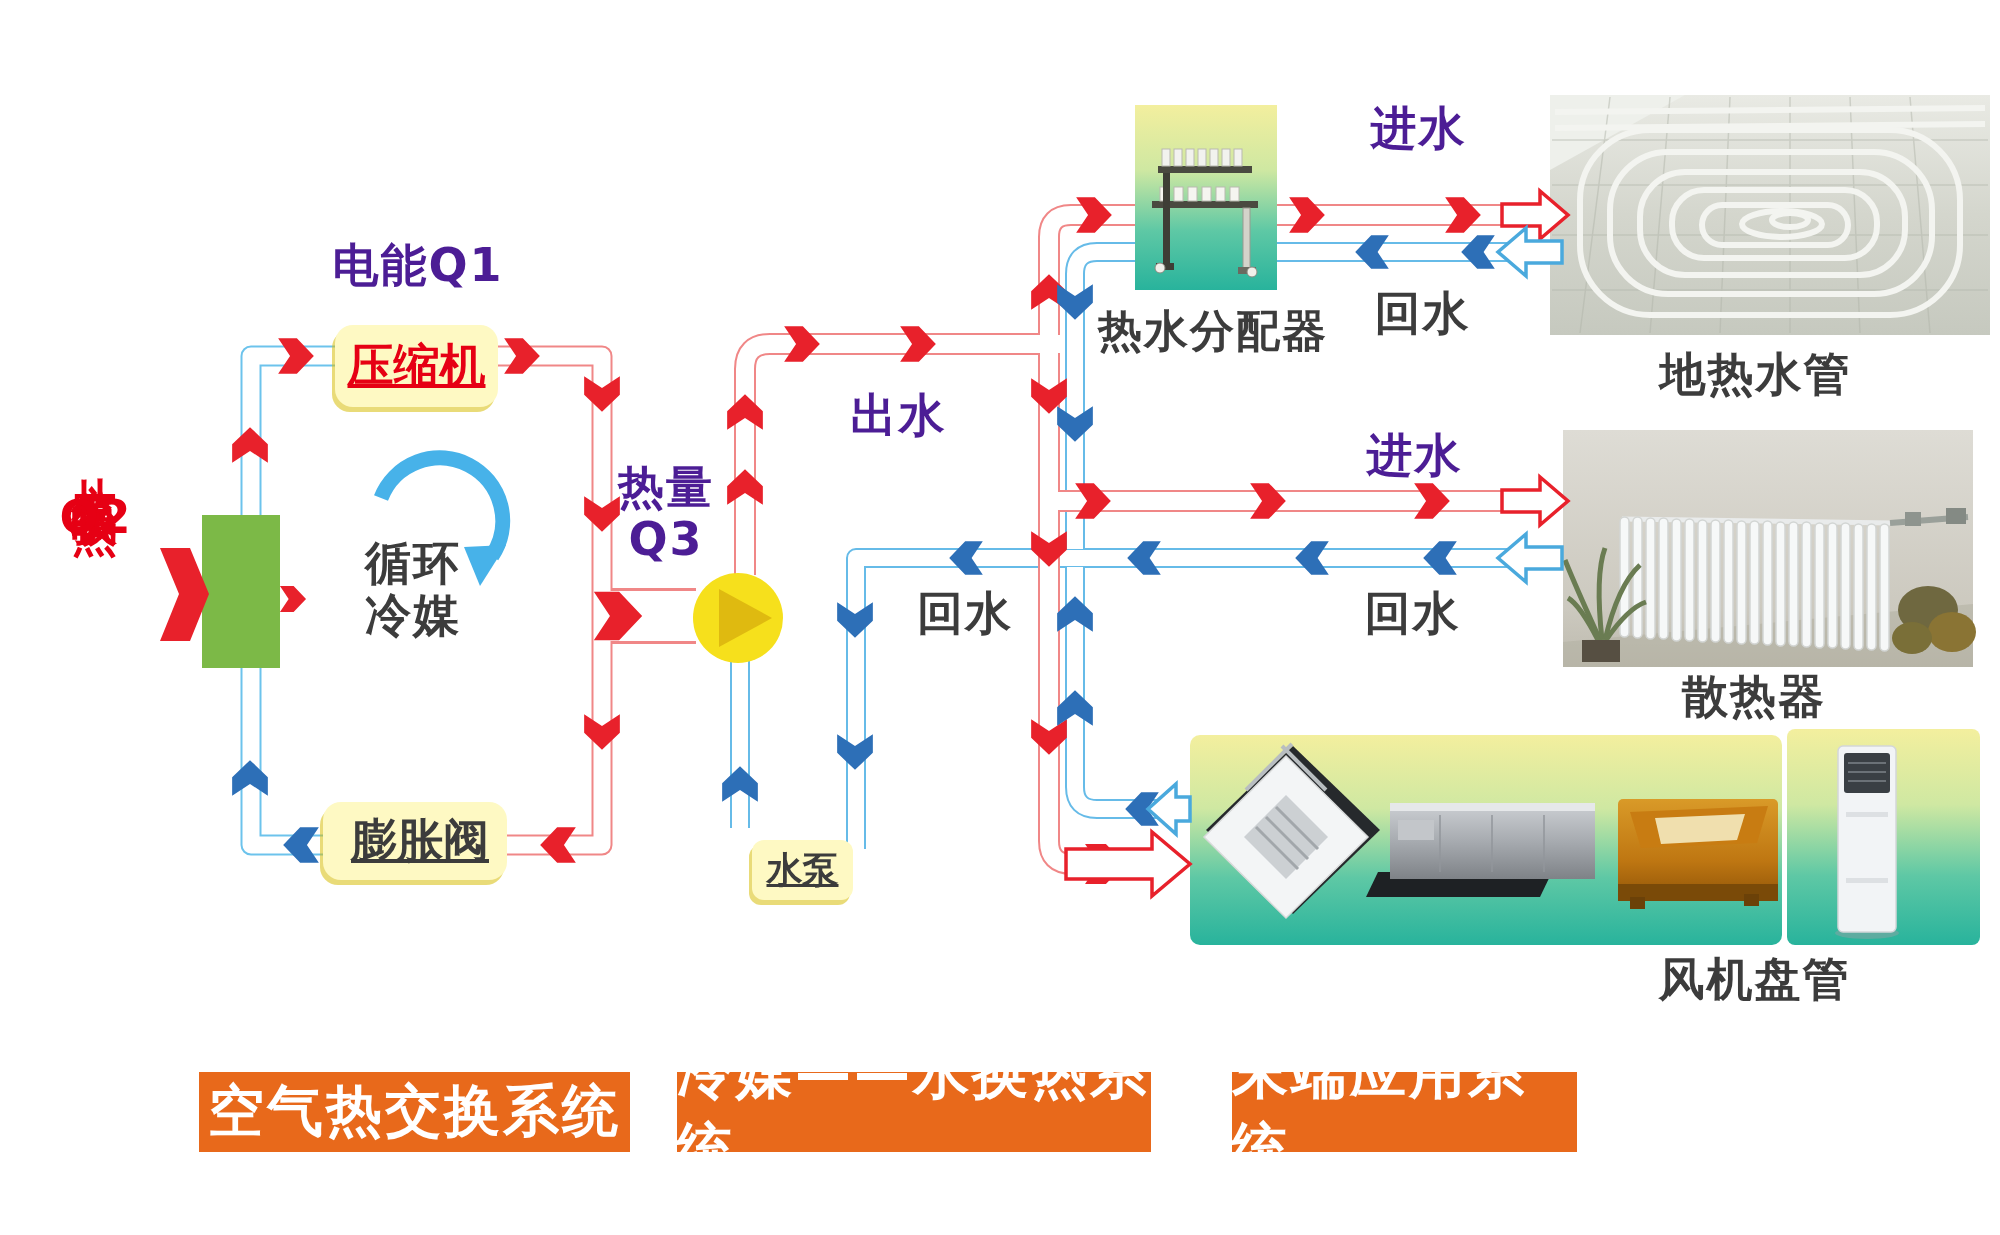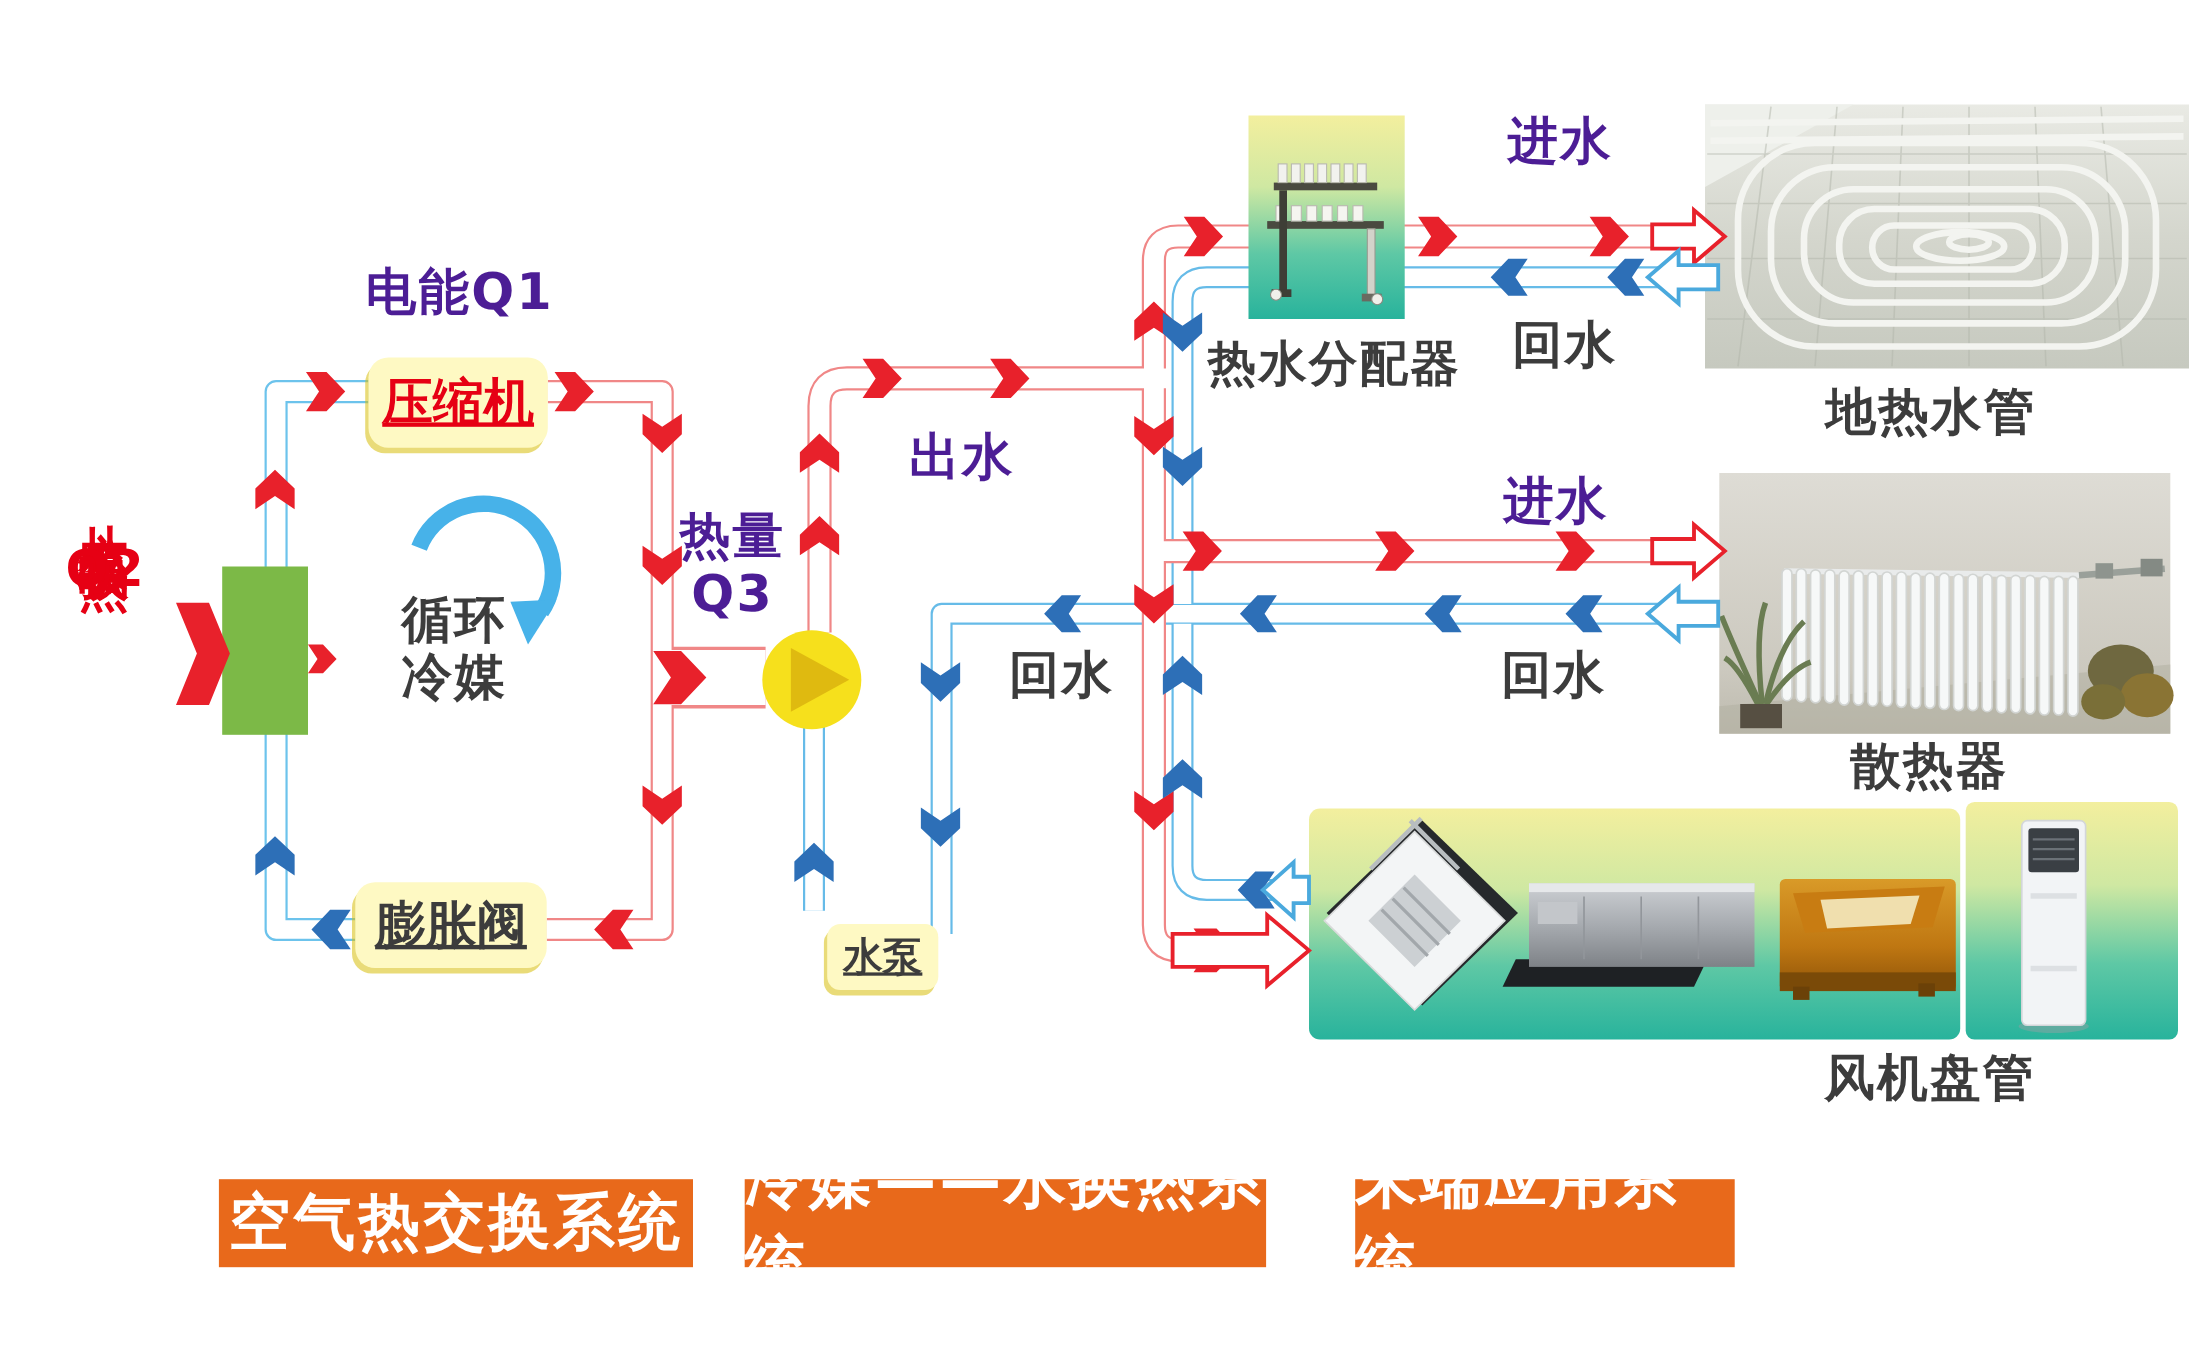--- a/index.html
+++ b/index.html
@@ -304,25 +304,25 @@
 <div class="lbl red" style="left:328px;top:240px;width:180px;">电能Q1</div>
 
 <div class="ybox" style="left:335px;top:325px;width:163px;height:82px;font-size:46px;color:#e60014;">压缩机</div>
 
 <div class="lbl dark" style="left:348px;top:538px;width:130px;">循环
 冷媒</div>
 
 <div class="lbl red" style="left:596px;top:462px;width:140px;">热量
 Q3</div>
 
-<div class="ybox" style="left:323px;top:802px;width:174px;height:78px;font-size:46px;color:#3c3c3c;">膨胀阀</div>
+<div class="ybox" style="left:323px;top:802px;width:174px;height:78px;font-size:46px;color:#3c3c3c;padding-left:10px;">膨胀阀</div>
 
 <div class="ybox" style="left:752px;top:827px;width:101px;height:60px;font-size:36px;color:#3c3c3c;border-radius:12px;margin-top:13px;">水泵</div>
 
-<div class="lbl red" style="left:822px;top:390px;width:105px;">出水</div>
+<div class="lbl red" style="left:846px;top:390px;width:105px;">出水</div>
 <div class="lbl dark" style="left:910px;top:588px;width:110px;">回水</div>
 
 <div class="lbl red" style="left:1366px;top:103px;width:105px;">进水</div>
 <div class="lbl dark" style="left:1370px;top:288px;width:105px;">回水</div>
 <div class="lbl dark" style="left:1648px;top:349px;width:215px;">地热水管</div>
 <div class="lbl dark" style="left:1088px;top:306px;width:250px;font-size:44px;">热水分配器</div>
 
 <div class="lbl red" style="left:1362px;top:430px;width:105px;">进水</div>
 <div class="lbl dark" style="left:1360px;top:588px;width:105px;">回水</div>
 <div class="lbl dark" style="left:1674px;top:671px;width:160px;">散热器</div>

